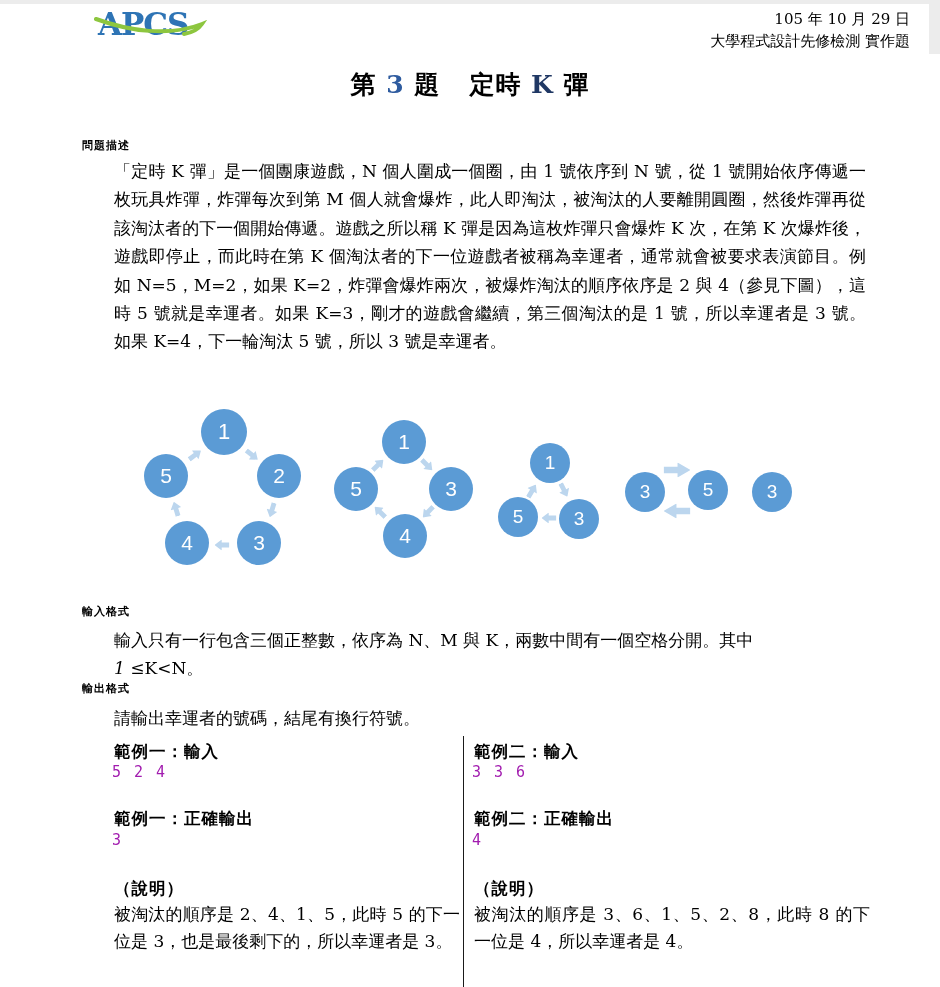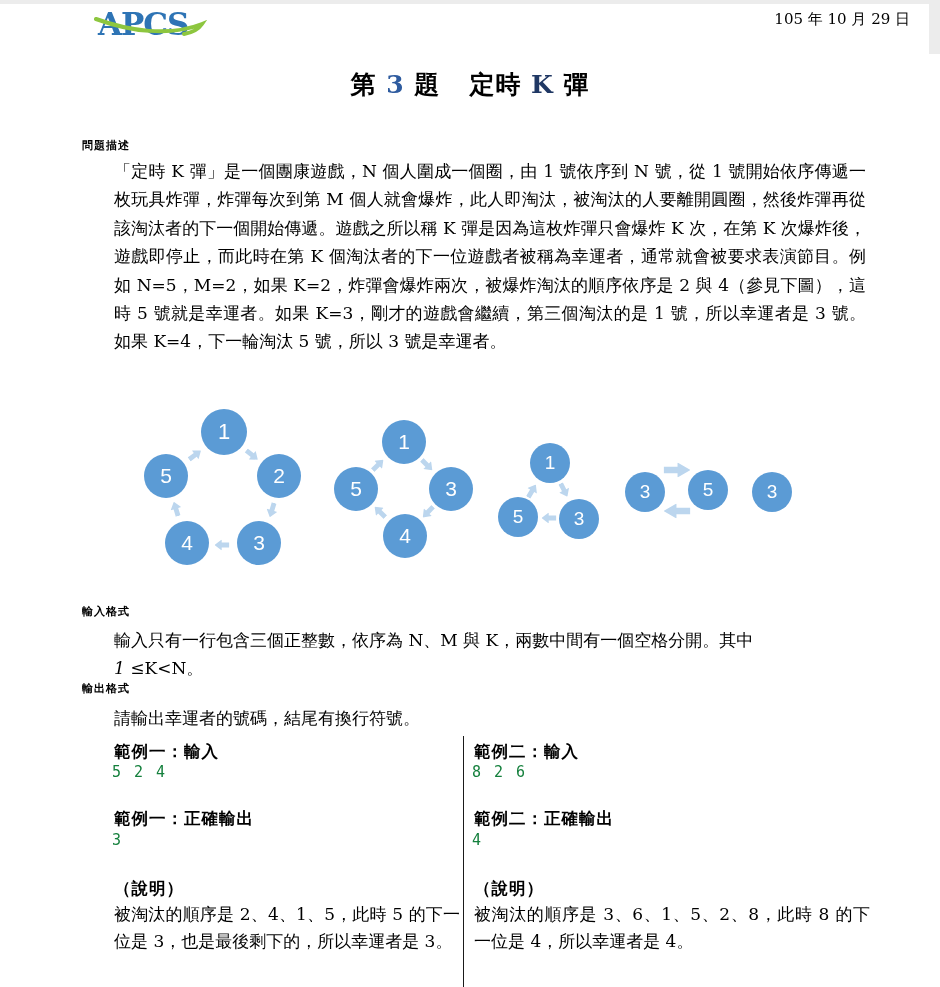--- a/index.html
+++ b/index.html
@@ -36,41 +36,42 @@
   .node-lg { width:46px; height:46px; font-size:22px; }
   .node-md { width:44px; height:44px; font-size:21px; }
   .node-sm { width:40px; height:40px; font-size:19px; }
   .arr { position:absolute; width:15px; height:11px; background:#bcd6ee;
          clip-path:polygon(0 28%, 52% 28%, 52% 0, 100% 50%, 52% 100%, 52% 72%, 0 72%); }
   .arr-lg { width:27px; height:15px; }
 
   
   .ex-h { position:absolute; font-size:16.5px; font-weight:bold; letter-spacing:1px; }
   .mono { position:absolute; font-family:"DejaVu Sans Mono","Liberation Mono",monospace;
-          font-size:15px; color:#15803d; letter-spacing:2px; }
+          font-size:15px; color:#a21caf; letter-spacing:2px; }
   .note { position:absolute; font-size:17px; line-height:27px; text-align:justify; }
   .vdivider { position:absolute; left:463px; top:736px; width:1px; height:251px; background:#1a1a1a; }
   .constraint-num { font-style:italic; }
 </style>
 </head>
 <body>
 
 <div class="page">
 
   <div class="edge-top"></div>
   <div class="edge-corner"></div>
 
   <div class="logo">
     <svg width="116" height="44" viewBox="0 0 116 44">
       <text x="4" y="31" font-family="DejaVu Serif, serif" font-weight="bold" font-size="31" fill="#2e74b5" letter-spacing="-1">APCS</text>
       <path d="M2,15 C 35,27 75,33 108,20 C 104,26 96,29 90,30" fill="none" stroke="#8dc63f" stroke-width="4" stroke-linecap="round"></path>
     </svg>
   </div>
   <div class="dateblock">
     <div>105 年 10 月 29 日</div>
+    <div>大學程式設計先修檢測 實作題</div>
   </div>
 
   <div class="title"><span>第 </span><span class="num3">3</span><span> 題   定時 </span><span class="numk">K</span><span> 彈</span></div>
 
   <div class="h-sec" style="left:82px; top:138px;">問題描述</div>
   <div class="para" style="left:114px; top:157px; width:752px;">「定時 K 彈」是一個團康遊戲，N 個人圍成一個圈，由 1 號依序到 N 號，從 1 號開始依序傳遞一枚玩具炸彈，炸彈每次到第 M 個人就會爆炸，此人即淘汰，被淘汰的人要離開圓圈，然後炸彈再從該淘汰者的下一個開始傳遞。遊戲之所以稱 K 彈是因為這枚炸彈只會爆炸 K 次，在第 K 次爆炸後，遊戲即停止，而此時在第 K 個淘汰者的下一位遊戲者被稱為幸運者，通常就會被要求表演節目。例如 N=5，M=2，如果 K=2，炸彈會爆炸兩次，被爆炸淘汰的順序依序是 2 與 4（參見下圖），這時 5 號就是幸運者。如果 K=3，剛才的遊戲會繼續，第三個淘汰的是 1 號，所以幸運者是 3 號。如果 K=4，下一輪淘汰 5 號，所以 3 號是幸運者。</div>
 
   <div>
 
     <div class="node node-lg" style="left:201px; top:409px;">1</div>
@@ -118,19 +119,19 @@
   <div class="vdivider"></div>
 
   <div class="ex-h" style="left:114px; top:741px;">範例一：輸入</div>
   <div class="mono" style="left:112px; top:763px;">5 2 4</div>
   <div class="ex-h" style="left:114px; top:808px;">範例一：正確輸出</div>
   <div class="mono" style="left:112px; top:831px;">3</div>
   <div class="ex-h" style="left:114px; top:878px;">（說明）</div>
   <div class="note" style="left:114px; top:901px; width:346px;">被淘汰的順序是 2、4、1、5，此時 5 的下一位是 3，也是最後剩下的，所以幸運者是 3。</div>
 
   <div class="ex-h" style="left:474px; top:741px;">範例二：輸入</div>
-  <div class="mono" style="left:472px; top:763px;">8 2 6</div>
+  <div class="mono" style="left:472px; top:763px;">3 3 6</div>
   <div class="ex-h" style="left:474px; top:808px;">範例二：正確輸出</div>
   <div class="mono" style="left:472px; top:831px;">4</div>
   <div class="ex-h" style="left:474px; top:878px;">（說明）</div>
   <div class="note" style="left:474px; top:901px; width:396px;">被淘汰的順序是 3、6、1、5、2、8，此時 8 的下一位是 4，所以幸運者是 4。</div>
 
 </div>
 
 </body></html>

